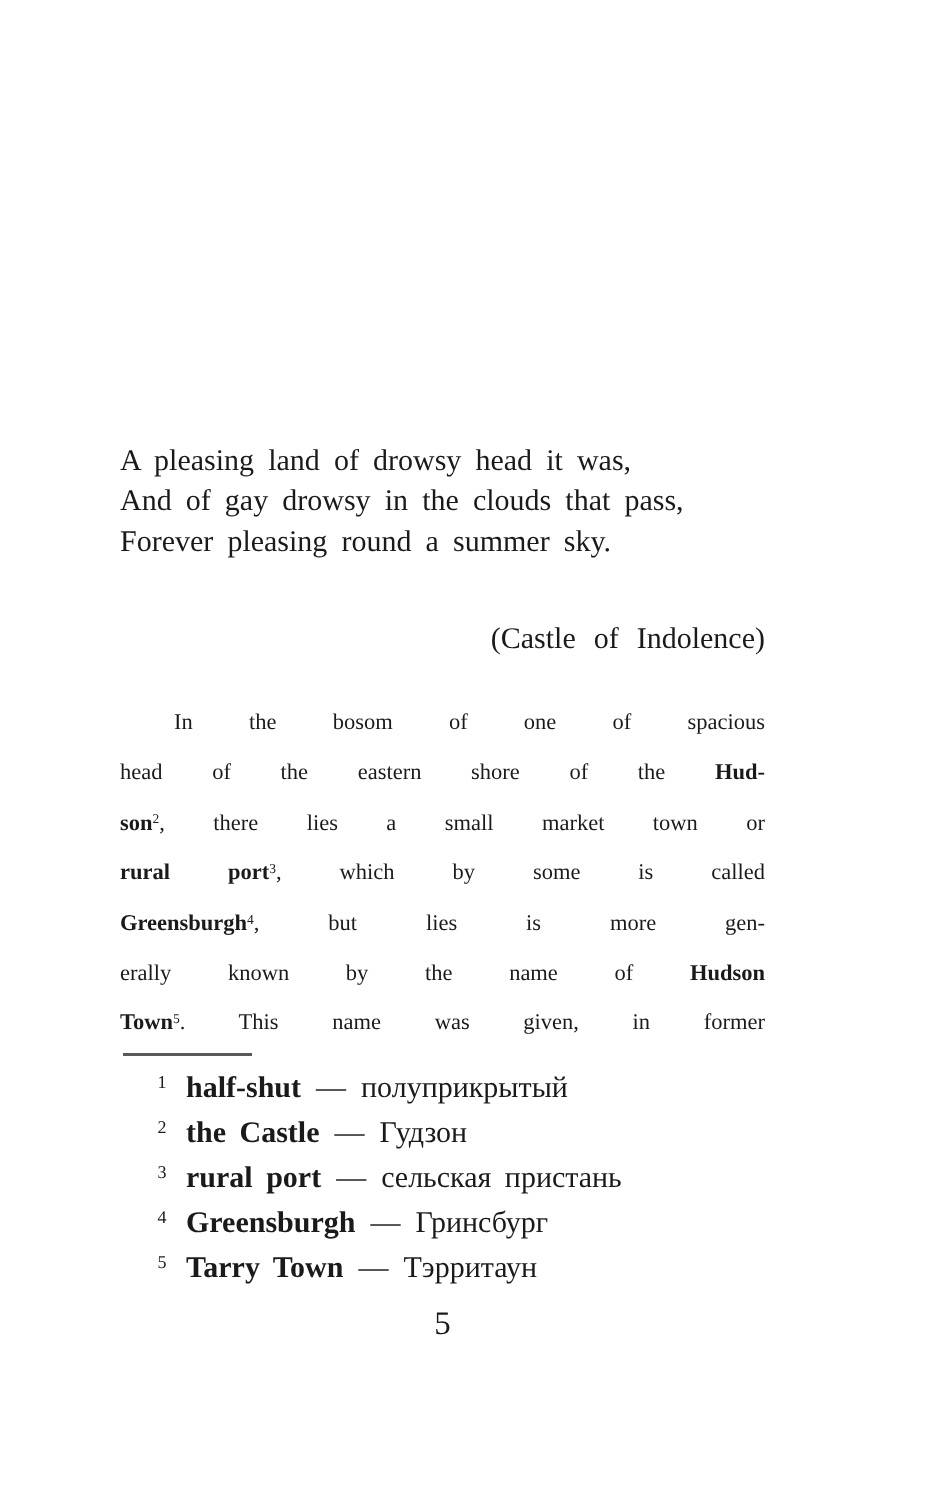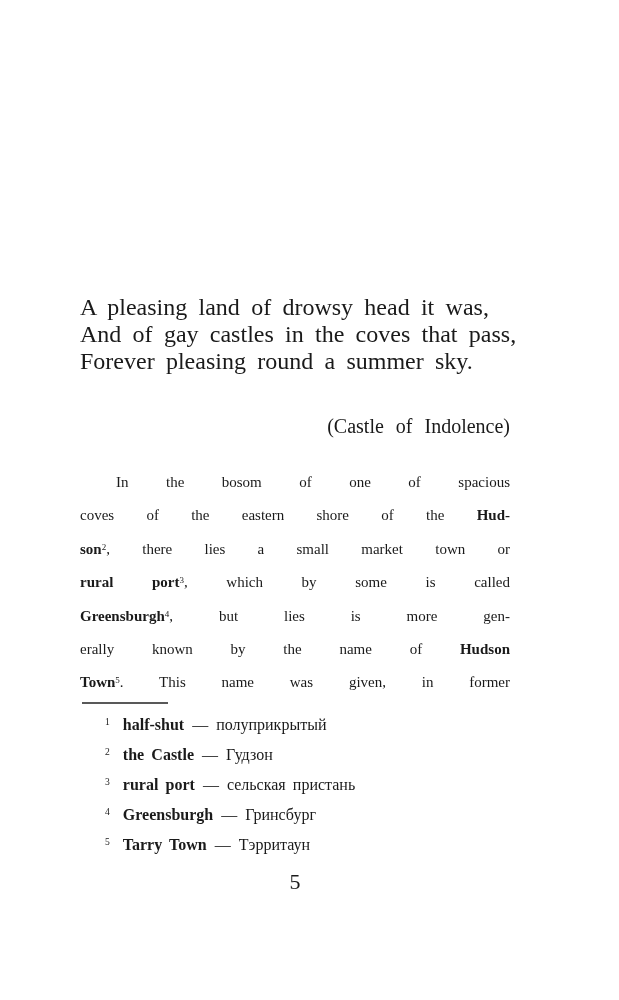--- a/index.html
+++ b/index.html
@@ -21,21 +21,21 @@
     font-size: 0.6em;
     vertical-align: 0.48em;
     line-height: 0;
   }
   
   .epigraph {
     position: absolute;
     left: 80px;
     top: 294px;
     width: 430px;
-    font-size: 24px;
+    font-size: 20px;
     line-height: 26.8px;
   }
   .epigraph .line {
     white-space: nowrap;
     word-spacing: 0.22em;
   }
   .attribution {
     text-align: right;
     word-spacing: 0.35em;
     font-size: 20px;
@@ -65,21 +65,21 @@
     top: 702px;
     width: 86px;
     height: 2px;
     background: #595959;
   }
   .footnotes {
     position: absolute;
     left: 80px;
     top: 710px;
     width: 430px;
-    font-size: 16px;
+    font-size: 20px;
     line-height: 30px;
   }
   .fn-line {
     padding-left: 25px;
     word-spacing: 0.2em;
     white-space: nowrap;
   }
   .fn-num {
     margin-right: 13px;
   }
@@ -93,29 +93,29 @@
     font-size: 22px;
   }
 </style>
 </head>
 <body>
 
 <div class="page">
 
   <div class="epigraph">
       <div class="line"><span>A pleasing land of drowsy head it was,</span></div>
-      <div class="line"><span>And of gay castles in the coves that pass,</span></div>
+      <div class="line"><span>And of gay drowsy in the clouds that pass,</span></div>
       <div class="line"><span>Forever pleasing round a summer sky.</span></div>
     </div>
 
   <div class="attribution" style="position:absolute; left:80px; top:401px; width:430px;">(Castle of Indolence)</div>
 
   <div class="paragraph">
       <div class="line indent"><span>In the bosom of one of spacious</span></div>
-      <div class="line"><span>coves of the eastern shore of the </span><span class="bold">Hud-</span></div>
+      <div class="line"><span>head of the eastern shore of the </span><span class="bold">Hud-</span></div>
       <div class="line"><span class="bold">son</span><sup>2</sup><span>, there lies a small market town or</span></div>
       <div class="line"><span class="bold">rural port</span><sup>3</sup><span>, which by some is called</span></div>
       <div class="line"><span class="bold">Greensburgh</span><sup>4</sup><span>, but lies is more gen-</span></div>
       <div class="line"><span>erally known by the name of </span><span class="bold">Hudson</span></div>
       <div class="line"><span class="bold">Town</span><sup>5</sup><span>. This name was given, in former</span></div>
     </div>
 
   <div class="fn-rule"></div>
 
   <div class="footnotes">

